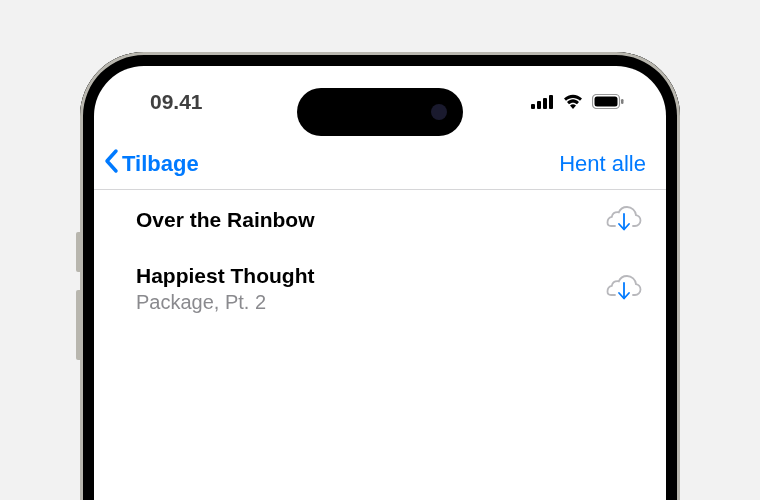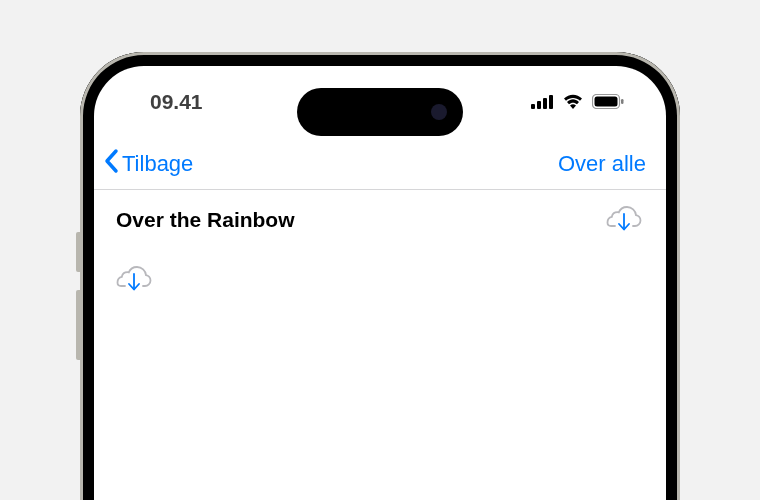--- a/index.html
+++ b/index.html
@@ -94,32 +94,34 @@
     align-items: center;
     padding: 0 20px 0 8px;
     border-bottom: 1px solid #d6d6d8;
   }
   .back-btn {
     display: flex;
     align-items: center;
     color: #007aff;
     font-size: 22px;
     gap: 2px;
+    font-weight: bold;
   }
   .download-all {
     color: #007aff;
     font-size: 22px;
   }
   .list {
     background: #fff;
   }
   .list-item {
     display: flex;
     align-items: center;
     padding: 12px 24px 12px 22px;
+    margin-left: 20px;
   }
   .item-text {
     flex: 1;
   }
   .item-title {
     font-size: 21px;
     font-weight: 700;
     color: #000;
     line-height: 1.3;
   }
@@ -172,40 +174,44 @@
     <div class="nav-bar">
       <div class="back-btn">
         <span>
           <svg width="18" height="26" viewBox="0 0 18 26">
               <path d="M14 3 L5 13 L14 23" stroke="#007aff" stroke-width="3.5" fill="none" stroke-linecap="round" stroke-linejoin="round"></path>
             </svg>
         </span>
         <span>Tilbage</span>
       </div>
       <div class="download-all">
-        <span>Over alle</span>
+        <span>Hent alle</span>
       </div>
     </div>
 
     <div class="list">
       <div class="list-item">
         <div class="item-text">
           <div class="item-title">Over the Rainbow</div>
         </div>
         <div class="cloud-btn">
           <span>
             <svg width="36" height="28" viewBox="0 0 36 28">
                 <path d="M27 22 L29 22 C32 22 34.5 19.5 34.5 16.5 C34.5 13.8 32.5 11.5 30 11.1 C29.6 6.5 25.7 3 21 3 C17.3 3 14.1 5.2 12.8 8.4 C12.4 8.3 11.9 8.2 11.5 8.2 C8.7 8.2 6.3 10.2 5.8 12.9 C3.3 13.5 1.5 15.8 1.5 18.5 C1.5 20.4 2.9 22 5 22 L9 22" stroke="#b8b8bc" stroke-width="1.8" fill="none" stroke-linecap="round"></path>
                 <line x1="18" y1="10" x2="18" y2="25" stroke="#007aff" stroke-width="1.8" stroke-linecap="round"></line>
                 <path d="M13 20 L18 25.5 L23 20" stroke="#007aff" stroke-width="1.8" fill="none" stroke-linecap="round" stroke-linejoin="round"></path>
               </svg>
           </span>
         </div>
       </div>
       <div class="list-item">
+        <div class="item-text">
+          <div class="item-title">Happiest Thought</div>
+          <div class="item-subtitle">Package, Pt. 2</div>
+        </div>
         <div class="cloud-btn">
           <span>
             <svg width="36" height="28" viewBox="0 0 36 28">
                 <path d="M27 22 L29 22 C32 22 34.5 19.5 34.5 16.5 C34.5 13.8 32.5 11.5 30 11.1 C29.6 6.5 25.7 3 21 3 C17.3 3 14.1 5.2 12.8 8.4 C12.4 8.3 11.9 8.2 11.5 8.2 C8.7 8.2 6.3 10.2 5.8 12.9 C3.3 13.5 1.5 15.8 1.5 18.5 C1.5 20.4 2.9 22 5 22 L9 22" stroke="#b8b8bc" stroke-width="1.8" fill="none" stroke-linecap="round"></path>
                 <line x1="18" y1="10" x2="18" y2="25" stroke="#007aff" stroke-width="1.8" stroke-linecap="round"></line>
                 <path d="M13 20 L18 25.5 L23 20" stroke="#007aff" stroke-width="1.8" fill="none" stroke-linecap="round" stroke-linejoin="round"></path>
               </svg>
           </span>
         </div>
       </div>

